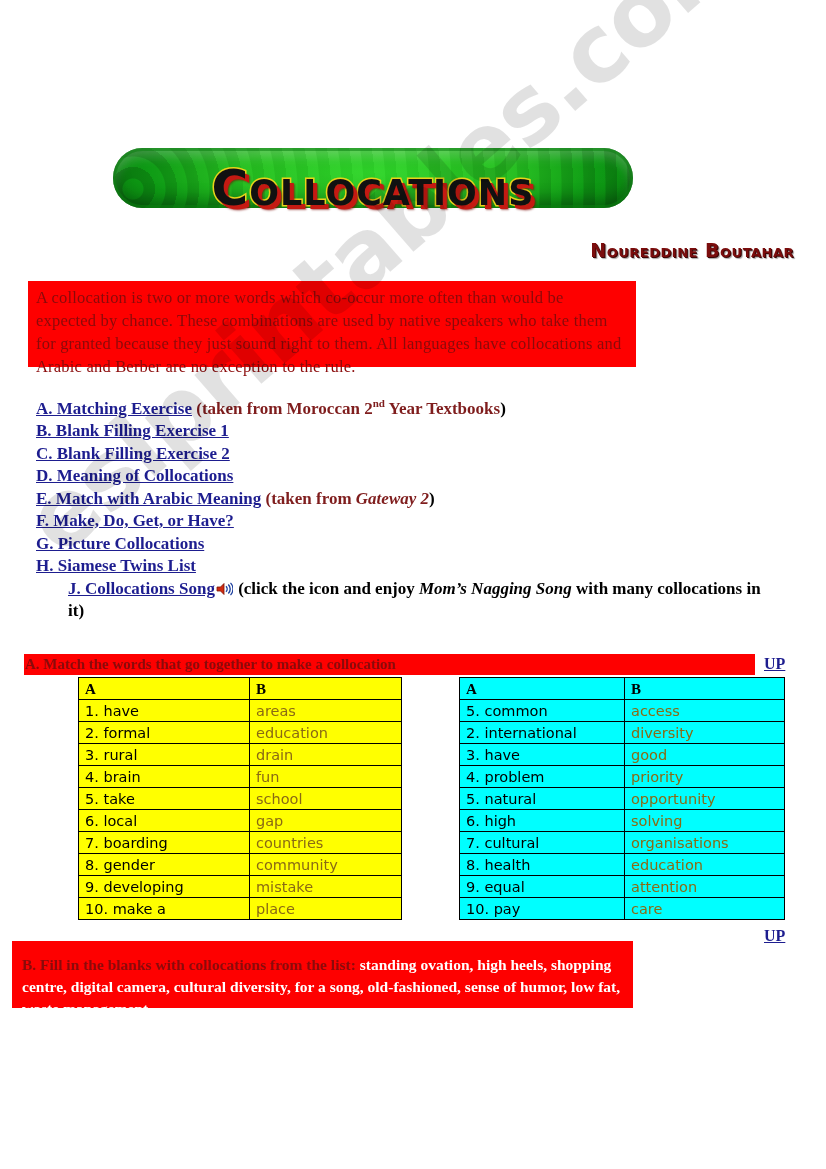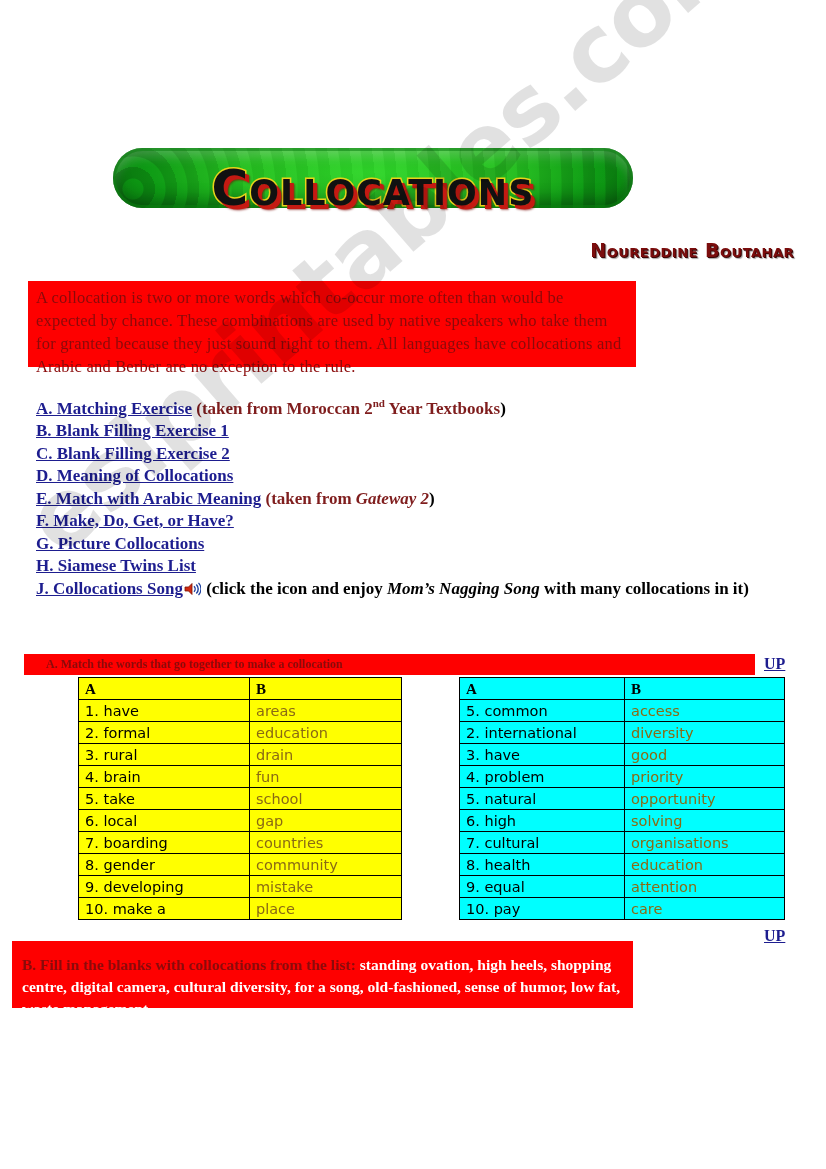--- a/index.html
+++ b/index.html
@@ -143,21 +143,21 @@
     width: 740px;
     z-index: 4;
   }
   .link-row {
     font-family: "Liberation Serif", serif;
     font-size: 17px;
     line-height: 22.5px;
     white-space: nowrap;
     color: #000000;
   }
-  .link-row.wrapping { white-space: normal; }
+  .link-row.wrapping { white-space: normal; margin-left: 32px; }
   .xlink {
     color: #1d1d8f;
     text-decoration: underline;
     font-weight: bold;
     cursor: pointer;
   }
   .note-red {
     color: #7f1d1d;
     font-weight: bold;
   }
@@ -180,25 +180,25 @@
     position: absolute;
     left: 24px;
     top: 654px;
     width: 731px;
     height: 21px;
     background: #fe0000;
     z-index: 3;
   }
   #section-a-bar .bar-label {
     font-family: "Liberation Serif", serif;
-    font-size: 12px;
+    font-size: 15px;
     font-weight: bold;
     color: #8a0a0a;
     line-height: 21px;
-    padding-left: 22px;
+    padding-left: 1px;
     white-space: nowrap;
   }
   #up-link-1 {
     position: absolute;
     left: 764px;
     top: 655px;
     font-family: "Liberation Serif", serif;
     font-size: 16px;
     font-weight: bold;
     color: #1d1d8f;

